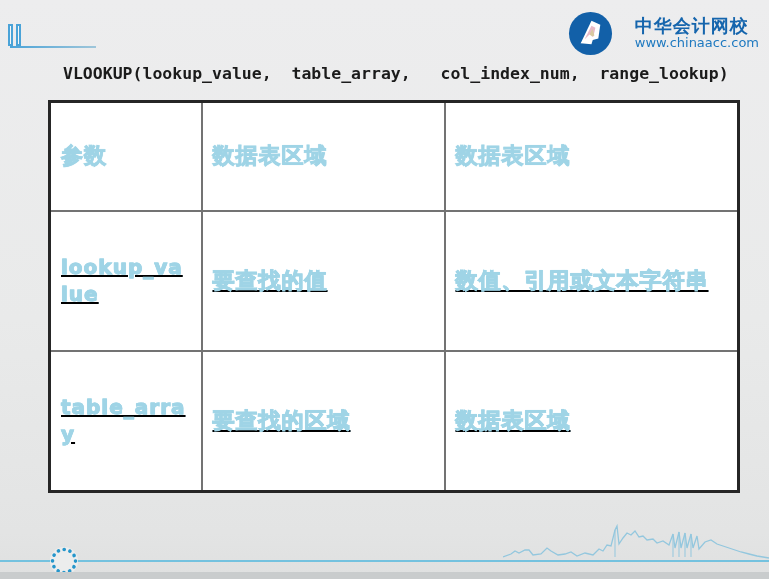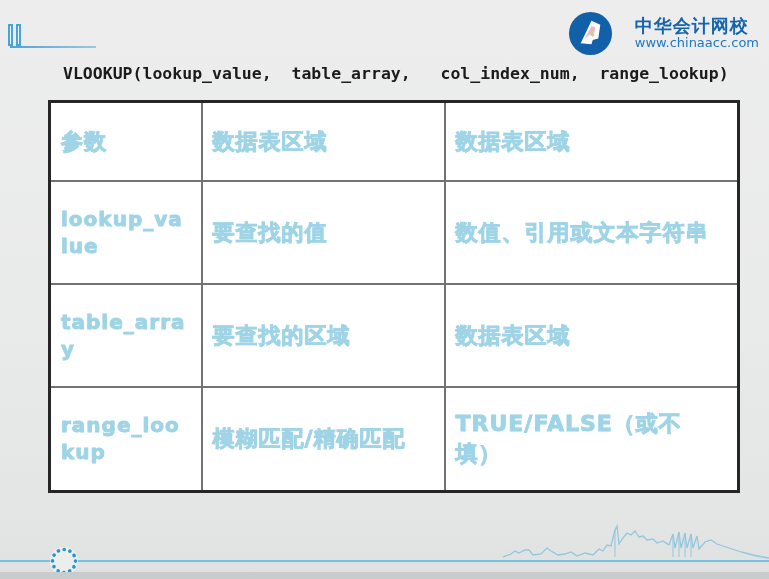--- a/index.html
+++ b/index.html
@@ -70,21 +70,21 @@
   th.hdr { height: 44px; font-size: 22px; }
   td.param {
     font-size: 20px;
     word-break: break-all;
     font-family: "DejaVu Sans", sans-serif;
   }
   td.cjk { font-size: 22px; }
   col.c1 { width: 152px; }
   col.c2 { width: 243px; }
   col.c3 { width: 294px; }
-  tr.datarow { height: 65px; }
+  tr.datarow { height: 65px; text-decoration: underline; }
 
   
   .bottom-line {
     position: absolute; left: 0; top: 560px;
     width: 769px; height: 2px;
     background: #74c2df;
   }
   .bottom-strip {
     position: absolute; left: 0; bottom: 0;
     width: 769px; height: 7px;
@@ -135,25 +135,20 @@
   <tr class="datarow">
     <td class="param">lookup_value</td>
     <td class="cjk">要查找的值</td>
     <td class="cjk">数值、引用或文本字符串</td>
   </tr>
   <tr class="datarow">
     <td class="param">table_array</td>
     <td class="cjk">要查找的区域</td>
     <td class="cjk">数据表区域</td>
   </tr>
-  <tr class="datarow">
-    <td class="param">range_lookup</td>
-    <td class="cjk">模糊匹配/精确匹配</td>
-    <td class="cjk">TRUE/FALSE（或不填）</td>
-  </tr>
 </tbody>
   </table>
 
 <div class="bottom-line"></div>
 
 <svg class="skyline" width="266" height="38" viewBox="0 0 266 38">
   <polyline fill="none" stroke="#93c7de" stroke-width="1.3" points="0,33 8,30 12,27 16,29 22,26 26,26 30,31 38,30 44,24 48,27 55,31 62,30 68,28 74,32 82,29 90,31 96,25 100,27 104,21 108,22 112,6 114,2 116,20 120,14 124,9 128,11 132,7 136,13 140,12 144,16 150,15 154,19 160,17 166,21 170,10 172,24 176,8 178,24 182,9 184,24 188,10 190,24 194,12 196,25 202,18 208,16 214,20 220,22 226,24 232,26 238,28 246,30 254,32 260,33 266,34"></polyline>
   <line x1="112" y1="6" x2="112" y2="33" stroke="#93c7de" stroke-width="1"></line>
   <line x1="170" y1="10" x2="170" y2="33" stroke="#93c7de" stroke-width="1"></line>
   <line x1="176" y1="8" x2="176" y2="33" stroke="#93c7de" stroke-width="1"></line>

